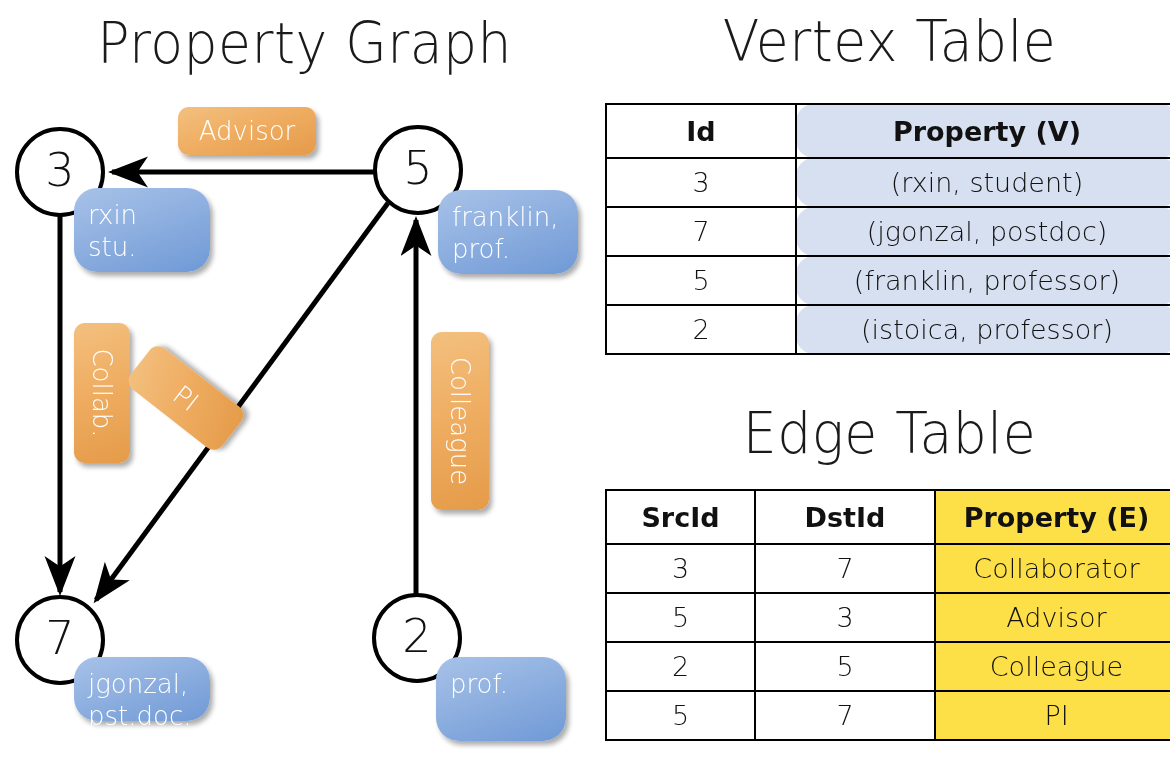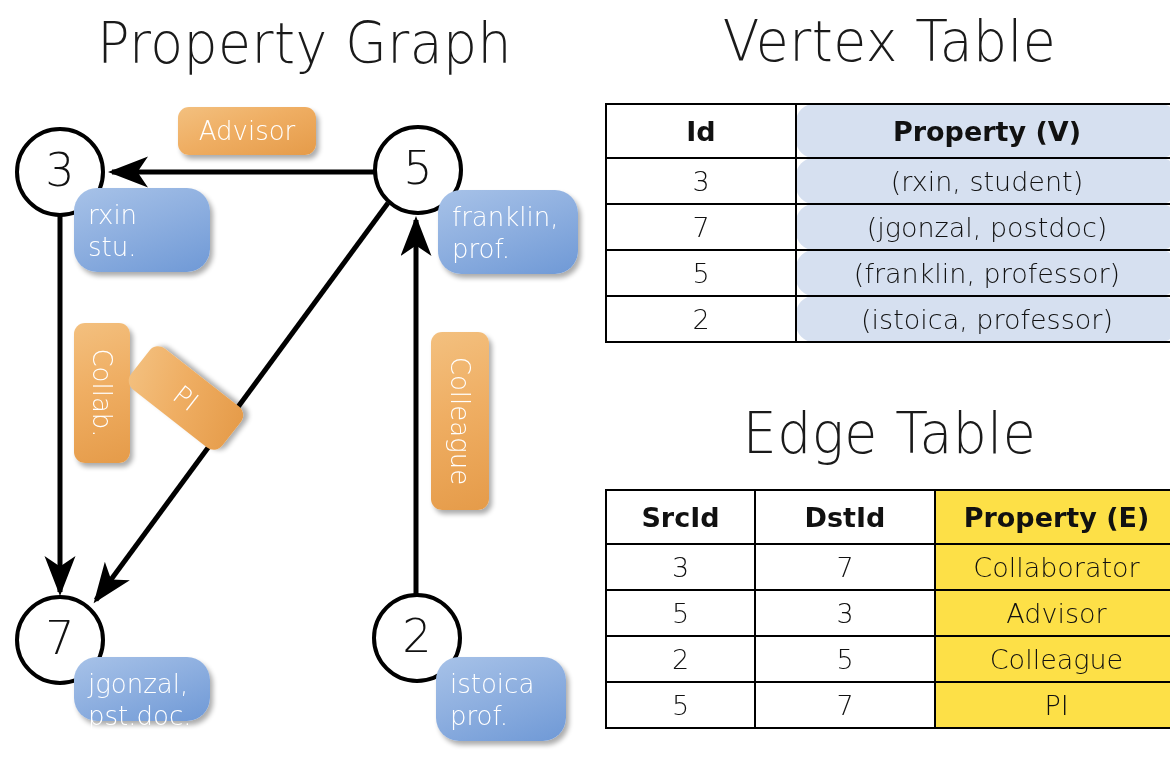--- a/index.html
+++ b/index.html
@@ -63,21 +63,21 @@
   }
   .elabel.vert span{transform:rotate(90deg);display:block;}
   .elabel.rot{transform:rotate(-52deg);}
 
   
   .tbl{position:absolute;border-collapse:collapse;table-layout:fixed;}
   .tbl td,.tbl th{
     border:2px solid #000;
     font-family:"DejaVu Sans",sans-serif;
     font-weight:300;font-size:27px;color:#111;
-    text-align:center;padding:0;height:46px;
+    text-align:center;padding:8px;height:46px;
     box-sizing:border-box;
   }
   .tbl th{font-weight:bold;font-size:27px;height:54px;}
   .cell-prop-v{background:#d6e0f0;border-radius:18px;}
   .cell-prop-e{background:#fde047;}
 
   #vertex-table{left:593px;top:103px;width:572px;}
   #vertex-table col.c-id{width:190px;}
   #vertex-table col.c-prop{width:382px;}
 
@@ -138,21 +138,20 @@
     <div>franklin,</div>
     <div>prof.</div>
   </div>
 
   <div class="propbox" style="left:62px;top:657px;width:136px;height:64px;">
     <div>jgonzal,</div>
     <div>pst.doc.</div>
   </div>
 
   <div class="propbox" style="left:424px;top:657px;width:130px;height:84px;">
-    <div>istoica</div>
     <div>prof.</div>
   </div>
 
   <div class="elabel" style="left:166px;top:107px;width:138px;height:48px;">
     <span>Advisor</span>
   </div>
 
   <div class="elabel vert" style="left:62px;top:323px;width:56px;height:140px;">
     <span>Collab.</span>
   </div>

